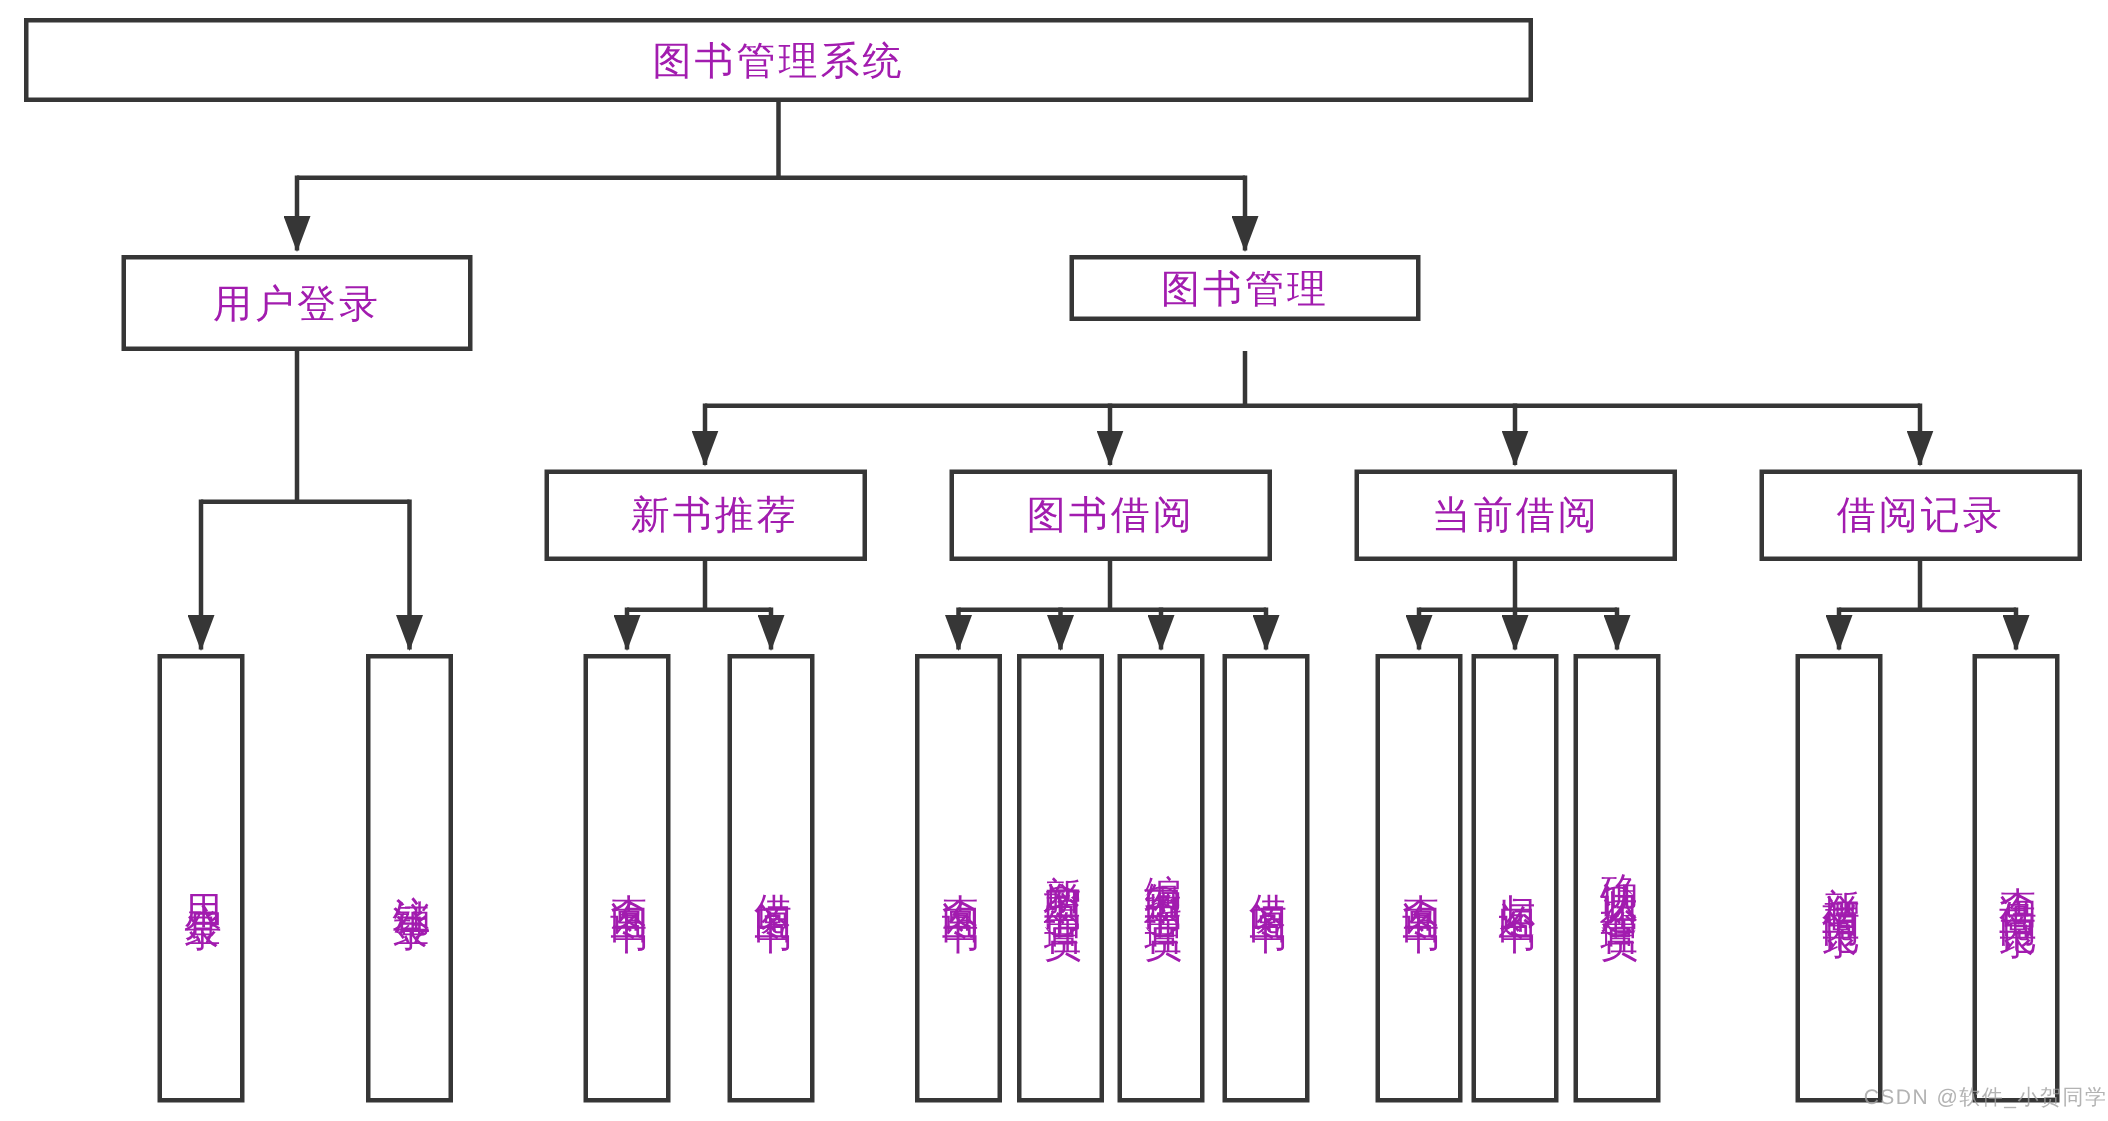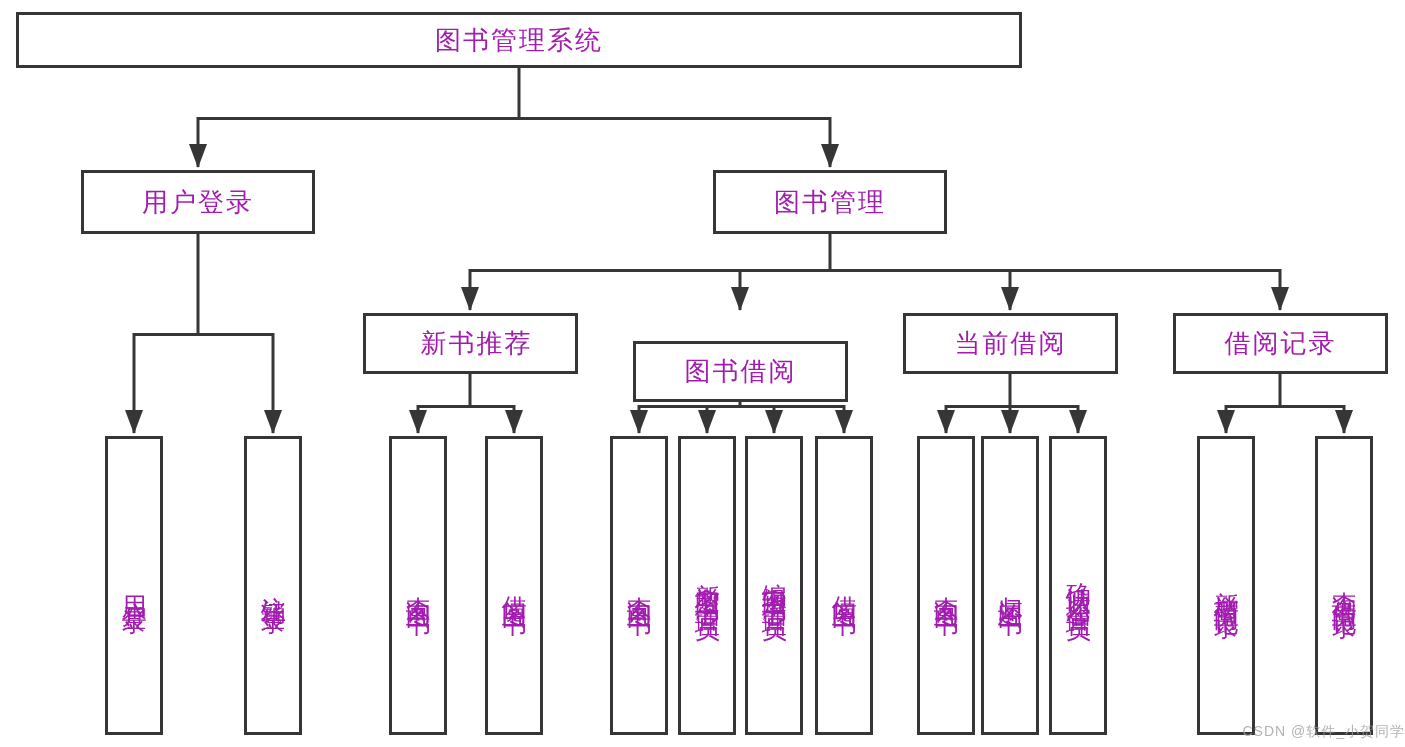--- a/index.html
+++ b/index.html
@@ -113,28 +113,28 @@
     </g>
   </svg>
 
   <div class="node" style="left:16px; top:12px; width:1006px; height:56px;">
     <span class="lbl">图书管理系统</span>
   </div>
 
   <div class="node hdr" style="left:81px; top:170px; width:234px; height:64px;">
     <span class="lbl">用户登录</span>
   </div>
-  <div class="node hdr" style="left:713px; top:170px; width:234px; height:64px;">
+  <div class="node hdr" style="left:713px; top:170px; width:234px; height:44px;">
     <span class="lbl">图书管理</span>
   </div>
 
   <div class="node hdr" style="left:363px; top:313px; width:215px;padding-left:12px;">
     <span class="lbl">新书推荐</span>
   </div>
-  <div class="node hdr" style="left:633px; top:313px; width:215px;margin-top:28px;">
+  <div class="node hdr" style="left:633px; top:313px; width:215px;">
     <span class="lbl">图书借阅</span>
   </div>
   <div class="node hdr" style="left:903px; top:313px; width:215px;">
     <span class="lbl">当前借阅</span>
   </div>
   <div class="node hdr" style="left:1173px; top:313px; width:215px;">
     <span class="lbl">借阅记录</span>
   </div>
 
   <div class="node leaf" style="left:105px;">

